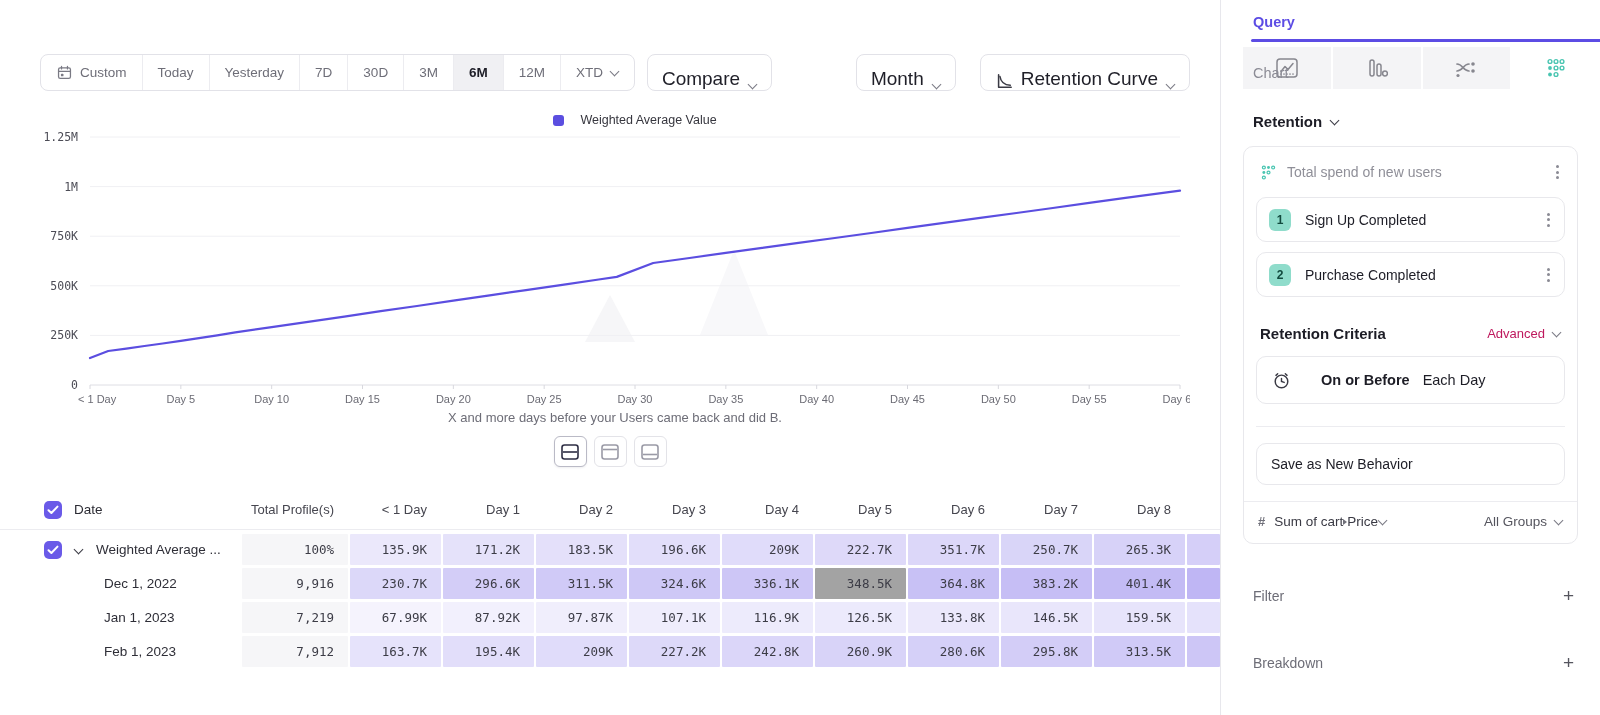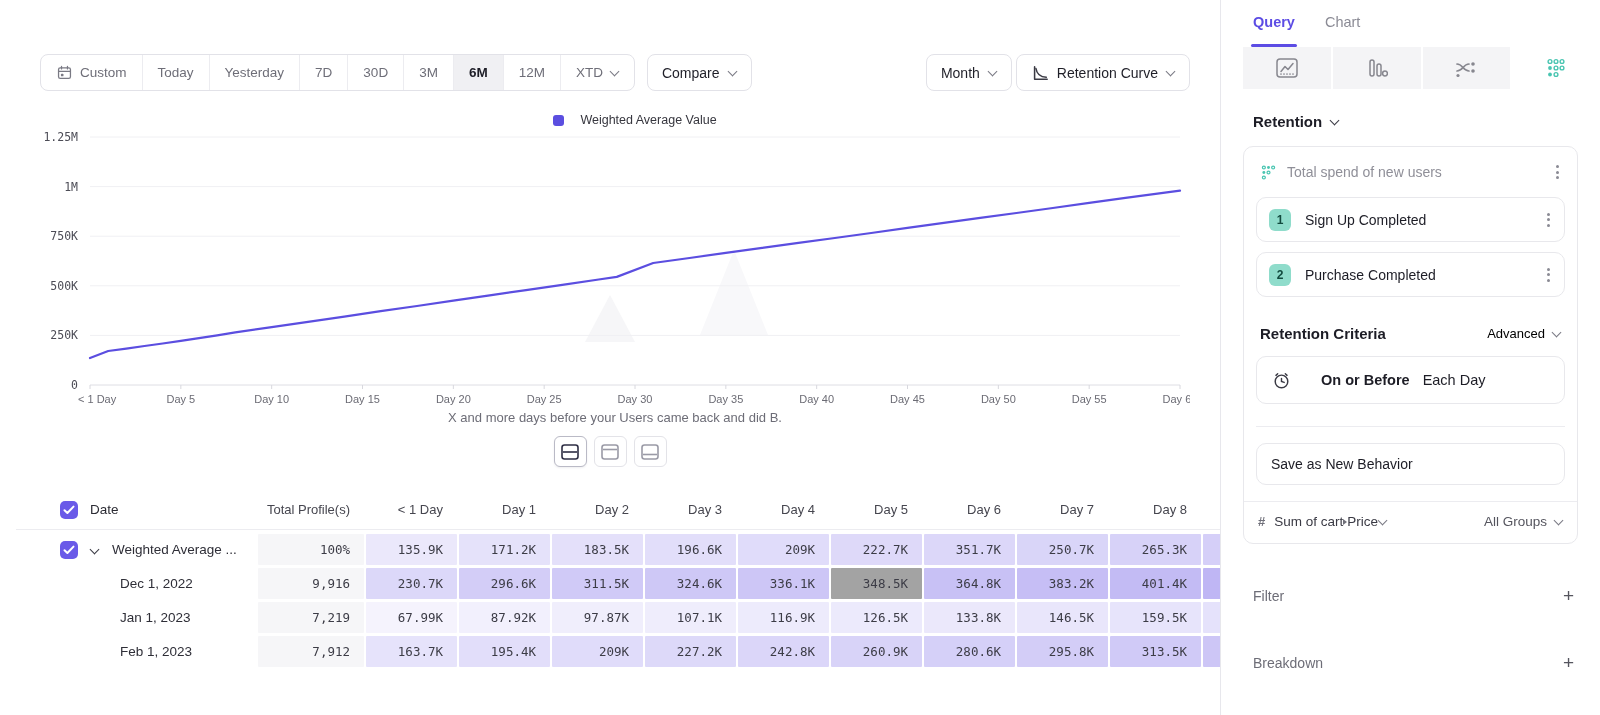--- a/index.html
+++ b/index.html
@@ -9,25 +9,25 @@
   .main { position:relative; width:1220px; height:715px; background:#fff; overflow:hidden; }
   .sidebar { width:380px; height:715px; border-left:1px solid #e7e7ec; background:#fff; overflow:hidden; }
 
   
   .toolbar { position:absolute; top:54px; left:40px; right:30px; height:37px; display:flex; }
   .seg-group { display:flex; border:1px solid #e2e2e8; border-radius:8px; background:#fff; overflow:hidden; height:37px; }
   .seg { display:flex; align-items:center; gap:7px; padding:0 15px; font-size:13.5px; color:#6e6e78;
     border-right:1px solid #ececf0; cursor:pointer; white-space:nowrap; }
   .seg:last-child { border-right:none; }
   .seg.selected { background:#f0f0f3; color:#1d1d26; font-weight:bold; }
-  .btn { display:flex; align-items:center; gap:8px; border:1px solid #e2e2e8; border-radius:8px;
-    background:#fff; height:37px; padding:0 14px; font-size:14px; color:#1f1f28; cursor:pointer; white-space:nowrap; }
+  .btn { display:flex; align-items:flex-end; gap:8px; border:1px solid #e2e2e8; border-radius:8px;
+    background:#fff; height:37px; padding:0 14px; font-size:19px; color:#1f1f28; cursor:pointer; white-space:nowrap; }
   .btn-compare { margin-left:12px; }
   .spacer { flex:1; }
-  .btn-month { margin-right:4px; }
+  .btn-month { margin-right:24px; }
   .chev { width:9px; height:9px; display:inline-block; position:relative; }
   .chev::after { content:""; position:absolute; left:1px; top:0; width:6px; height:6px;
     border-right:1.6px solid #7a7a84; border-bottom:1.6px solid #7a7a84; transform:rotate(45deg); }
   .chev.dark::after { border-color:#3a3a44; }
 
   
   .legend { position:absolute; top:113px; left:90px; width:1090px; display:flex; justify-content:center;
     align-items:center; gap:16px; }
   .legend-swatch { width:11px; height:11px; border-radius:3px; }
   .legend-label { font-size:12.5px; color:#36363e; }
@@ -37,42 +37,42 @@
   .chart-caption { position:absolute; top:410px; left:40px; width:1150px; text-align:center;
     font-size:13px; color:#6d6d77; }
 
   
   .layout-toggles { position:absolute; top:436px; left:0; width:1220px; display:flex; justify-content:center; gap:7px; }
   .ltog { width:33px; height:31px; border:1px solid #e3e3e8; border-radius:6px; background:#fff;
     display:flex; align-items:center; justify-content:center; cursor:pointer; }
   .ltog.selected { border-color:#babac6; box-shadow:0 1px 2px rgba(40,40,60,.08); }
 
   
-  .table { position:absolute; top:490px; left:16px; width:1220px; }
+  .table { position:absolute; top:490px; left:0; width:1220px; }
   .trow { display:flex; column-gap:2px; align-items:center; margin-bottom:3px; }
   .thead { height:40px; border-bottom:1px solid #ececf0; margin-bottom:4px; }
   .c-date { width:240px; display:flex; align-items:center; gap:12px; padding-left:44px; }
   .c-total { width:106px; text-align:right; padding-right:14px; }
   .c-day { width:91px; text-align:right; padding-right:14px; }
   .c-clip { width:33px; }
   .thead .c-total, .thead .c-day { font-size:13px; color:#46464f; }
   .thead .c-date { font-size:13.5px; color:#2b2b33; }
   .cell { height:31px; line-height:31px; border-radius:1px; }
   .num { font-family:"DejaVu Sans Mono", monospace; font-size:12.5px; color:#3c3c46; }
   .total-cell { background:#f6f6f8; }
   .date-label { font-size:13.5px; color:#2e2e37; }
   .indent { padding-left:60px; }
   .checkbox { width:18px; height:18px; border-radius:5px; background:#6a5ae8; display:inline-flex;
     align-items:center; justify-content:center; flex:0 0 auto; cursor:pointer; }
   .row-chev { width:10px; height:10px; position:relative; flex:0 0 auto; cursor:pointer; }
   .row-chev::after { content:""; position:absolute; left:1px; top:1px; width:6px; height:6px;
     border-right:1.6px solid #3a3a44; border-bottom:1.6px solid #3a3a44; transform:rotate(45deg); }
 
   
-  .tabs { display:flex; gap:30px; padding:14px 0 0 32px; height:47px; }
+  .tabs { display:flex; gap:23px; padding:14px 0 0 32px; height:47px;flex-direction:column; }
   .tab { font-size:14.5px; color:#8b8b95; cursor:pointer; position:relative; padding-bottom:12px; }
   .tab.active { color:#5c4ce4; font-weight:bold; }
   .tab.active::after { content:""; position:absolute; left:-2px; right:-2px; bottom:0; height:3px;
     background:#5c4ce4; border-radius:2px; }
   .viz-row { display:flex; margin:0 0 0 22px; height:42px; }
   .viz-btn { flex:1; background:#f4f4f6; display:flex; align-items:center; justify-content:center;
     cursor:pointer; border-right:2px solid #fff; }
   .viz-btn:last-child { border-right:none; }
   .viz-btn.active { background:#fff; }
   .sb-heading { display:flex; align-items:center; gap:8px; margin:24px 0 0 32px;
@@ -82,21 +82,21 @@
   .card-head-title { flex:1; font-size:14px; color:#8f8f98; }
   .kebab { display:flex; flex-direction:column; gap:2.5px; padding:4px; cursor:pointer; }
   .kebab i { width:3px; height:3px; border-radius:50%; background:#8a8a94; }
   .step { display:flex; align-items:center; gap:14px; margin:10px 12px 0 12px; border:1px solid #e8e8ec;
     border-radius:10px; height:45px; padding:0 10px 0 12px; cursor:pointer; }
   .step-num { width:22px; height:22px; border-radius:6px; background:#8fdccb; color:#124a3e;
     font-size:12px; font-weight:bold; display:flex; align-items:center; justify-content:center; }
   .step-label { flex:1; font-size:14px; color:#1d1d26; }
   .criteria-row { display:flex; align-items:center; margin:28px 16px 0 16px; }
   .criteria-title { flex:1; font-size:15px; font-weight:bold; color:#1d1d26; }
-  .criteria-mode { display:flex; align-items:center; gap:7px; font-size:13px; color:#000000; cursor:pointer;text-align:center; }
+  .criteria-mode { display:flex; align-items:center; gap:7px; font-size:13px; color:#be185d; cursor:pointer;text-align:center; }
   .cond { display:flex; align-items:center; gap:13px; margin:14px 12px 0 12px; border:1px solid #e8e8ec;
     border-radius:10px; height:48px; padding:0 14px; cursor:pointer; }
   .cond-op { font-size:14.5px; font-weight:bold; color:#1d1d26;margin-left:16px; }
   .cond-period { font-size:14.5px; color:#1d1d26; }
   .card-divider { height:1px; background:#ececf0; margin:22px 12px 0 12px; }
   .save-box { margin:16px 12px 0 12px; border:1px solid #e8e8ec; border-radius:10px; height:42px;
     display:flex; align-items:center; padding:0 14px; font-size:14px; font-weight:500; color:#1d1d26; cursor:pointer;text-align:right; }
   .measure { display:flex; align-items:center; gap:9px; border-top:1px solid #ececf0; margin-top:16px;
     padding:12px 14px 14px 14px; }
   .hash { font-size:13px; color:#70707a; font-weight:bold; }

